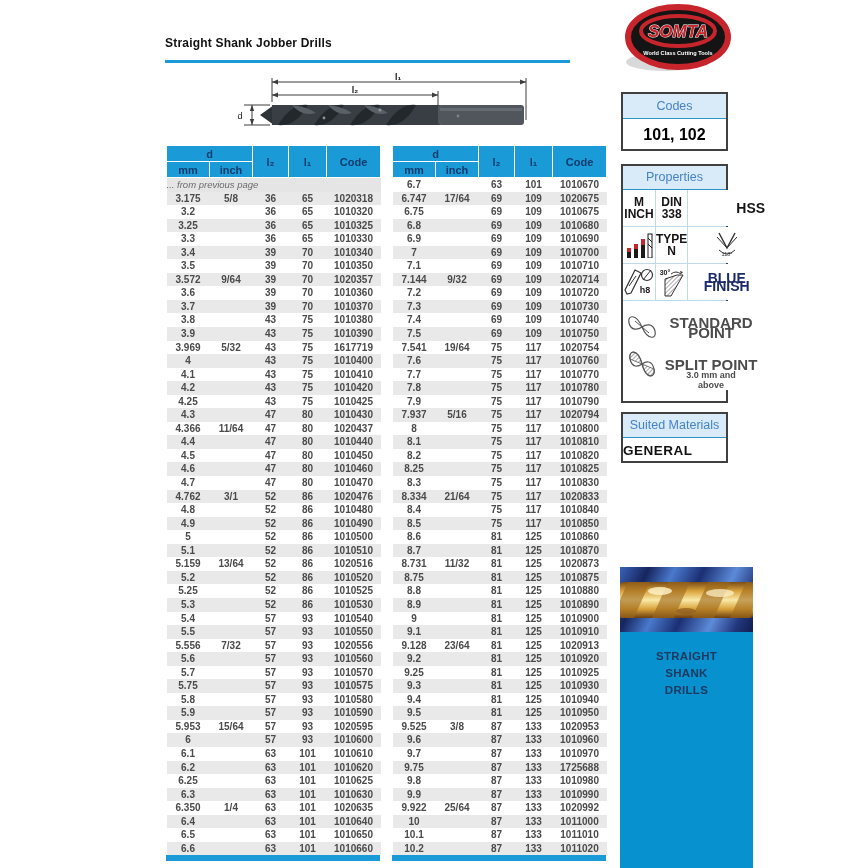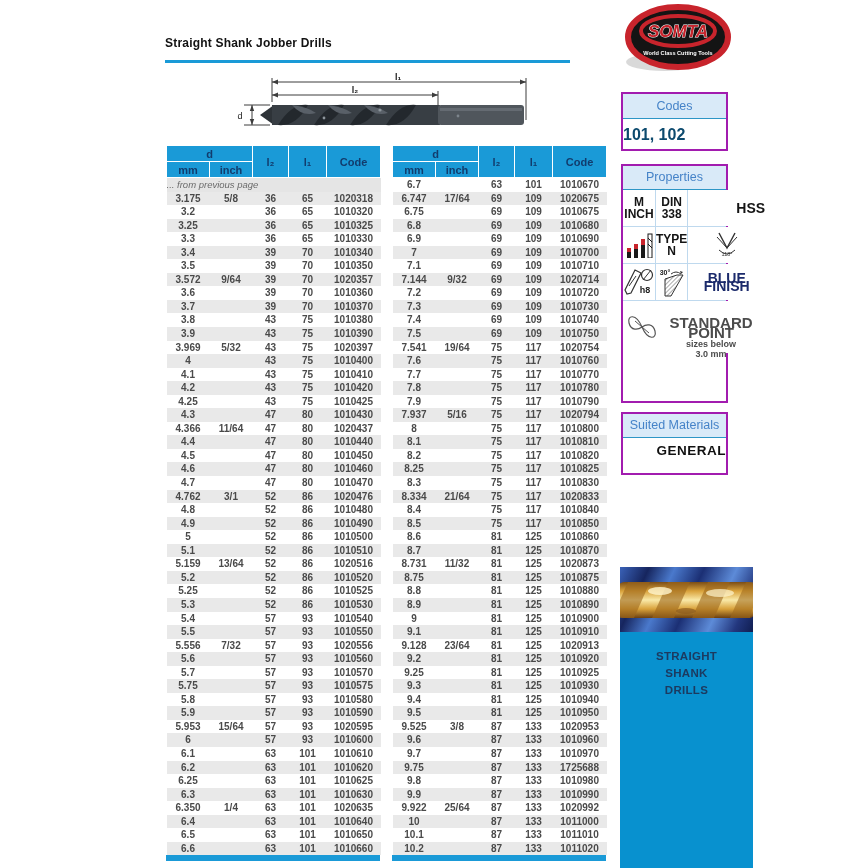--- a/index.html
+++ b/index.html
@@ -29,42 +29,42 @@
     padding:0;height:13.55px;line-height:13.55px;text-align:center;
     font-size:10px;font-weight:600;color:#4a4a4a;overflow:hidden;white-space:nowrap;
   }
   table.dt tr.g{background:#E9E9E9;}
   table.dt td.note{
     text-align:left;font-style:italic;font-weight:normal;color:#6b6b6b;font-size:9.5px;background:#e5e5e5;
   }
   .tbar{width:214px;height:6px;background:#1A9AD7;}
 
   
-  .sbox{position:absolute;left:621px;width:107px;border:2px solid #a21caf;background:#fff;box-sizing:border-box;}
+  .sbox{position:absolute;left:621px;width:107px;border:2px solid #404040;background:#fff;box-sizing:border-box;}
   .sbox .shead{
     background:#D9EAF8;color:#4583C8;text-align:center;font-size:12.5px;
     height:23px;line-height:23px;border-bottom:1px solid #2D96C6;
   }
   .codes-box{top:92px;height:59px;}
   .codes-box .shead{height:24px;line-height:24px;}
-  .codes-val{text-align:left;font-size:16px;font-weight:bold;color:#0c4a6e;line-height:32px;border-radius:6px;}
+  .codes-val{text-align:center;font-size:16px;font-weight:bold;color:#000000;line-height:32px;border-radius:6px;}
 
   .props-box{top:164px;height:239px;}
   .pgrid{display:grid;grid-template-columns:1fr 1fr 1fr;grid-auto-rows:36px;gap:1px;background:#BFD9EE;}
   .pgrid .pcell{background:#fff;display:flex;align-items:center;justify-content:center;text-align:center;}
   .pgrid .span3{grid-column:1 / span 3;height:52px;justify-content:flex-start;padding:0 2px;box-sizing:border-box;}
   .ptxt{font-size:12px;line-height:12.5px;font-weight:800;color:#141414;white-space:pre-line;}
   .ptxt.big{font-size:14px;padding-left:48px;}
   .ptxt.navy{font-size:14px;line-height:8.5px;color:#1B2A6B;}
   .pt-title{font-size:15px;line-height:10.5px;font-weight:800;color:#4c4c4c;white-space:pre-line;margin-top:22px;}
   .pt-sub{font-size:9px;line-height:10px;font-weight:700;color:#4c4c4c;white-space:pre-line;}
   .pt-text{flex:1;text-align:center;}
 
-  .suited-box{top:412px;height:63px;}
-  .suited-val{text-align:right;font-size:13.5px;font-weight:800;color:#111;line-height:25px;letter-spacing:.5px;}
+  .suited-box{top:412px;height:51px;}
+  .suited-val{text-align:left;font-size:13.5px;font-weight:800;color:#111;line-height:25px;letter-spacing:.5px;}
 
   
   .photo{
     position:absolute;left:620px;top:567px;width:133px;height:65px;overflow:hidden;
     background:linear-gradient(115deg,#3a62b8 0%,#16255e 18%,#4a79cc 34%,#1b2f74 52%,#5d8bd8 72%,#23377e 88%,#101d50 100%);
   }
   .product-panel{
     position:absolute;left:620px;top:632px;width:133px;height:296px;background:#0891CF;
   }
   .product-label{
@@ -218,21 +218,21 @@
           <td></td>
           <td>43</td>
           <td>75</td>
           <td>1010390</td>
         </tr>
         <tr>
           <td>3.969</td>
           <td>5/32</td>
           <td>43</td>
           <td>75</td>
-          <td>1020397</td>
+          <td>1617719</td>
         </tr>
         <tr class="g">
           <td>4</td>
           <td></td>
           <td>43</td>
           <td>75</td>
           <td>1010400</td>
         </tr>
         <tr>
           <td>4.1</td>
@@ -957,20 +957,32 @@
         <line x1="10" y1="17" x2="24" y2="29" stroke="#555" stroke-width="1"></line>
       </svg>
       <div class="pt-text">
         <div class="pt-title">STANDARD
 POINT</div>
         <div class="pt-sub">sizes  below
 3.0 mm</div>
       </div>
     </div>
 
+    <div class="pcell span3">
+      <svg width="34" height="46" viewBox="0 0 34 46">
+        <path d="M17,23 C13,7 3,9 5,18 C7,27 13,26 17,23 C21,39 31,37 29,28 C27,19 21,20 17,23 z" fill="#fff" stroke="#555" stroke-width="1.2"></path>
+        <path d="M17,23 C13,7 3,9 5,18 z" fill="url(#hatch)" stroke="#555" stroke-width="0.8"></path>
+        <path d="M17,23 C21,39 31,37 29,28 z" fill="url(#hatch)" stroke="#555" stroke-width="0.8"></path>
+      </svg>
+      <div class="pt-text">
+        <div class="pt-title">SPLIT POINT</div>
+        <div class="pt-sub">3.0 mm and
+above</div>
+      </div>
+    </div>
   </div>
 </div>
 
 <div class="sbox suited-box">
   <div class="shead">Suited Materials</div>
   <div class="suited-val">GENERAL</div>
 </div>
 
 <div class="photo">
   <svg width="133" height="65" viewBox="0 0 133 65">

